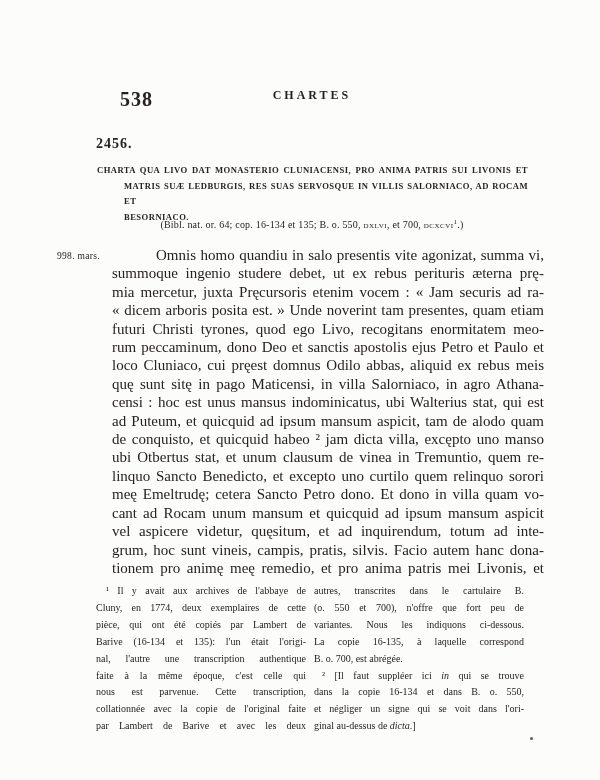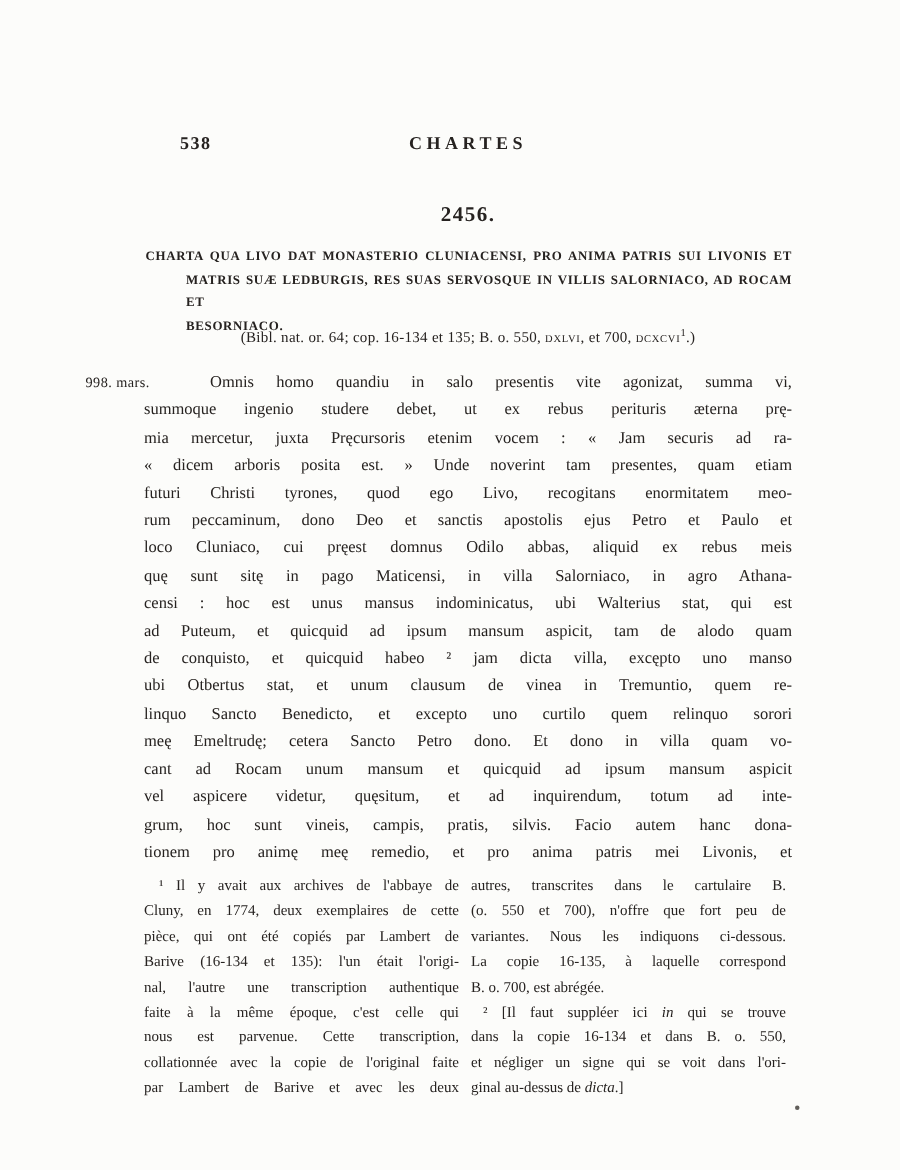--- a/index.html
+++ b/index.html
@@ -11,30 +11,30 @@
     overflow: hidden;
   }
   .page { position: relative; width: 600px; height: 780px; background: #fcfcfa; }
 
   .running-header {
     position: absolute; top: 88px; left: 96px; width: 432px;
     height: 20px;
   }
   .page-number {
     position: absolute; left: 24px; top: 0;
-    font-size: 12px; font-weight: bold; letter-spacing: 1px;
+    font-size: 20px; font-weight: bold; letter-spacing: 1px;
   }
   .running-title {
     position: absolute; left: 0; right: 0; top: 0; text-align: center;
     font-size: 12px; font-weight: bold; letter-spacing: 3px;
   }
 
   .charter-number {
     position: absolute; top: 136px; left: 96px; width: 432px;
-    text-align: center; font-size: 14px; font-weight: bold; letter-spacing: 1px;
+    font-size: 14px; font-weight: bold; letter-spacing: 1px;
   }
 
   .heading {
     position: absolute; top: 163px; left: 97px; width: 431px;
     font-size: 8.6px; font-weight: bold; letter-spacing: 0.45px;
     line-height: 15.6px;
   }
   .heading-line { text-align: justify; text-align-last: justify; white-space: normal; }
   .heading-line:nth-child(n+2) { margin-left: 27px; }
   .heading-line:last-child { text-align-last: left; }
@@ -45,22 +45,22 @@
   }
   .citation .roman { font-variant: small-caps; letter-spacing: 0.5px; }
   .citation sup { font-size: 7px; }
 
   .margin-note {
     position: absolute; top: 251px; left: 57px;
     font-size: 9.5px; letter-spacing: 0.3px;
   }
 
   .body-text {
-    position: absolute; top: 246px; left: 96px; width: 432px;
-    font-size: 11px; line-height: 18.4px;
+    position: absolute; top: 246px; left: 112px; width: 432px;
+    font-size: 15px; line-height: 18.4px;
   }
   .body-line { text-align: justify; text-align-last: justify; }
   .body-line:first-child { text-indent: 44px; }
 
   .footnotes {
     position: absolute; top: 583px; left: 96px; width: 432px;
     display: flex; gap: 8px;
     font-size: 10px; line-height: 16.9px;
   }
   .fn-col { width: 210px; }

